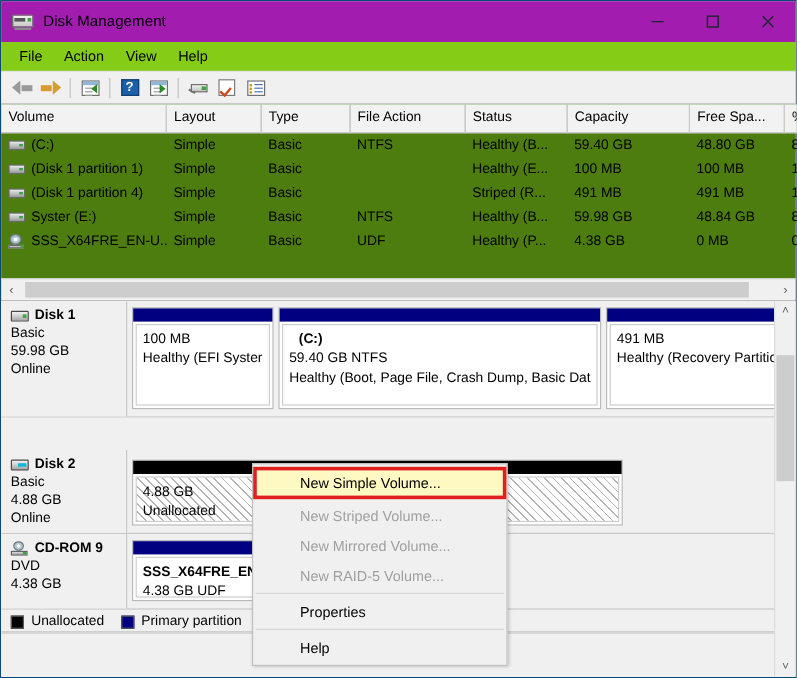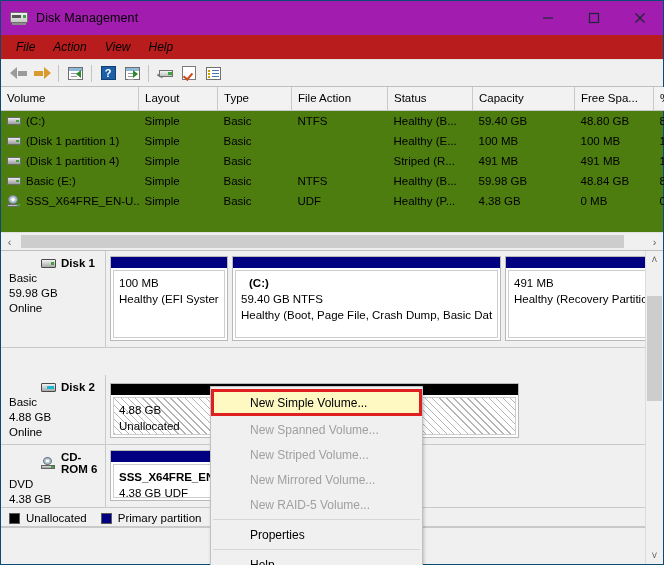--- a/index.html
+++ b/index.html
@@ -46,24 +46,23 @@
     font-size:12.5px;color:#000;letter-spacing:.1px;
   }
   .win-controls{position:absolute;right:0;top:0;height:34px;display:flex;}
   .win-btn{
     width:46px;height:34px;display:flex;align-items:center;justify-content:center;
     background:transparent;border:none;
   }
   .win-btn svg{display:block;}
   
   .menubar{
-    height:24px;min-height:24px;background:#b91c1c;
+    height:24px;min-height:24px;background:#84cc16;
     display:flex;align-items:center;padding-left:6px;
     border-bottom:1px solid #e2e2e2;
-    font-style:italic;
   }
   .menu-item{
     padding:3px 9px;font-size:12px;color:#000;
   }
   
   .toolbar{
     height:26px;min-height:26px;background:#f0f0f0;
     display:flex;align-items:center;padding-left:5px;
     border-bottom:1px solid #bfbfbf;
   }
@@ -153,21 +152,21 @@
   .gv-inner{position:absolute;left:0;top:0;right:17px;bottom:0;overflow:hidden;background:#f0f0f0;}
   .disk-row{
     display:flex;border-bottom:1px solid #c9c9c9;background:#f0f0f0;
     position:relative;
   }
   .disk-hdr{
     width:105px;min-width:105px;background:#f0f0f0;
     border-right:1px solid #c9c9c9;
     padding:6px 0 4px 8px;box-sizing:border-box;
   }
-  .dh-title{display:flex;align-items:center;gap:5px;font-weight:bold;font-size:11.5px;margin-bottom:2px;margin-left:32px;}
+  .dh-title{display:flex;align-items:center;gap:5px;font-weight:bold;font-size:11.5px;margin-bottom:2px;}
   .dh-line{font-size:11.5px;line-height:15px;}
   .dh-ico{width:15px;height:9px;position:relative;flex:none;}
   .dh-ico .b{position:absolute;left:0;top:0;width:15px;height:9px;border:1px solid #4a4a4a;
     background:linear-gradient(#f2f2f2,#a8a8a8);box-sizing:border-box;border-radius:1px;}
   .dh-ico .g{position:absolute;right:2px;top:3px;width:3px;height:3px;background:#3fa63f;}
   .dh-ico.cyan .g{background:#19b7d4;width:7px;}
   .cd-ico{width:15px;height:12px;position:relative;flex:none;}
   .cd-ico .disc{position:absolute;left:2px;top:0;width:9px;height:8px;border-radius:50%;
     background:radial-gradient(circle,#ffffff 28%,#c3d3dc 30%,#8ea6b4 100%);border:1px solid #66767f;box-sizing:border-box;}
   .cd-ico .tray{position:absolute;left:0;bottom:0;width:14px;height:4px;
@@ -386,21 +385,21 @@
           <td>491 MB</td>
           <td>100 %</td>
         </tr>
         <tr>
           <td>
             <div class="volcell">
               <span class="vi">
                   <span class="vb"></span>
                   <span class="vg"></span>
                 </span>
-              <span>Basic (E:)</span>
+              <span>Syster (E:)</span>
             </div>
           </td>
           <td>Simple</td>
           <td>Basic</td>
           <td>NTFS</td>
           <td>Healthy (B...</td>
           <td>59.98 GB</td>
           <td>48.84 GB</td>
           <td>81 %</td>
         </tr>
@@ -505,21 +504,21 @@
       </div>
 
       <div class="disk-row" style="height:62px;">
         <div class="disk-hdr">
           <div class="dh-title">
             <span class="cd-ico">
                 <span class="disc"></span>
                 <span class="tray"></span>
                 <span class="led"></span>
               </span>
-            <span>CD-ROM 6</span>
+            <span>CD-ROM 9</span>
           </div>
           <div class="dh-line">DVD</div>
           <div class="dh-line">4.38 GB</div>
         </div>
         <div class="parts">
           <div class="part" style="width:123px;">
             <div class="cap cap-blue"></div>
             <div class="inner">
               <div class="lbl-bold">SSS_X64FRE_EN-</div>
               <div>4.38 GB UDF</div>
@@ -542,21 +541,20 @@
 
     <div class="vscroll">
       <div class="vs-arrow vs-up">˄</div>
       <div class="vs-thumb"></div>
       <div class="vs-arrow vs-dn">˅</div>
     </div>
   </div>
 
   <div class="ctxmenu">
     <div class="ctx-item highlight">New Simple Volume...</div>
-    <div class="ctx-item disabled">New Spanned Volume...</div>
     <div class="ctx-item disabled">New Striped Volume...</div>
     <div class="ctx-item disabled">New Mirrored Volume...</div>
     <div class="ctx-item disabled">New RAID-5 Volume...</div>
     <div class="ctx-sep"></div>
     <div class="ctx-item">Properties</div>
     <div class="ctx-sep"></div>
     <div class="ctx-item">Help</div>
   </div>
 
 </div>

